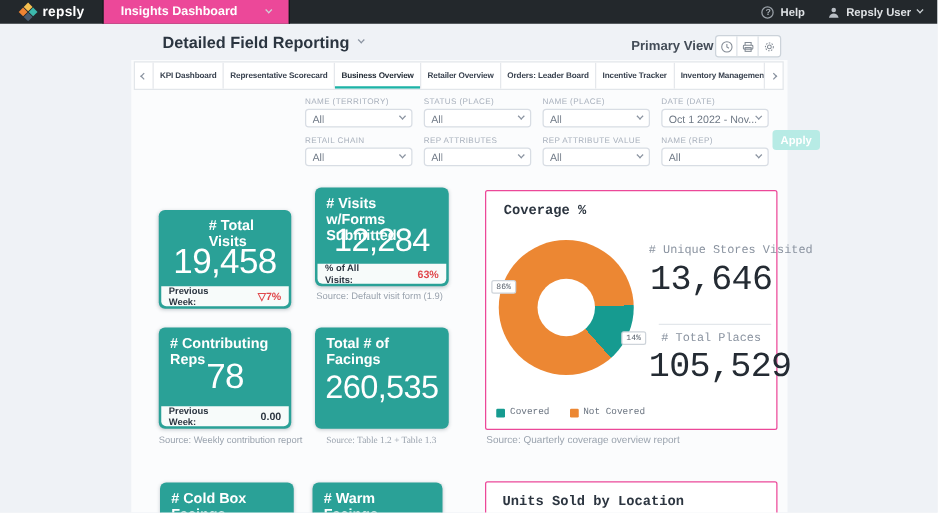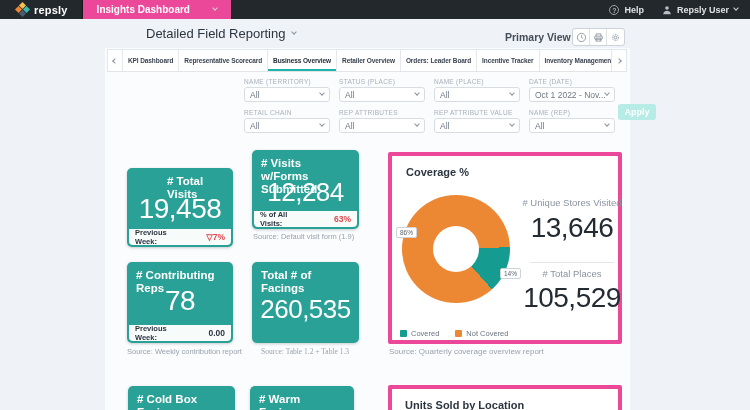--- a/index.html
+++ b/index.html
@@ -26,21 +26,21 @@
 
   
   .chev { display:inline-block; width:4px; height:4px; border-top:1.4px solid #8a93a0; border-right:1.4px solid #8a93a0; }
   .chev-d { transform:rotate(135deg); margin-top:-3px; }
   .chev-r { transform:rotate(45deg); }
   .chev-l { transform:rotate(-135deg); }
   .chev-light { border-color:#cfd4d8; }
 
   
   .page-title-wrap { position:absolute; left:130px; top:26px; display:flex; align-items:center; gap:7px; }
-  .page-title { font-size:13px; font-weight:normal; color:#2b3540;margin-left:16px; }
+  .page-title { font-size:13px; font-weight:bold; color:#2b3540; }
   .view-wrap { position:absolute; left:505px; top:31px; display:flex; align-items:center; gap:6px; }
   .view-label { font-size:10.5px; color:#434c57; font-weight:bold; }
   .icon-group { position:absolute; left:572px; top:28px; display:flex; border:1px solid #ccd3da; border-radius:3px; background:#fff; }
   .icon-btn { width:17px; height:16px; display:flex; align-items:center; justify-content:center; border-right:1px solid #dde2e7; }
   .icon-btn:last-child { border-right:none; }
   .icon-btn svg { stroke:#828a94; fill:none; stroke-width:1.2; }
 
   
   .sheet { position:absolute; left:105px; top:48px; width:525px; height:362px; background:#fbfcfd; }
 
@@ -81,21 +81,21 @@
   .cf-label { font-size:7.5px; font-weight:bold; color:#2b3540; }
   .cf-value { font-size:8.5px; font-weight:bold; color:#2b3540; }
   .cf-value.red { color:var(--c-red,#e0484c); }
   .source-note { position:absolute; font-size:7.5px; color:#9aa3ae; }
   .src2 { left:253px; top:232px; }
   .src3 { left:127px; top:347px; }
   .src4 { left:261px; top:347px;font-family:Liberation Serif, serif; }
   .src-cov { left:389px; top:347px; font-size:8px; }
 
   
-  .panel { position:absolute; background:#fff; border:4px solid #ec4899; border-radius:2px; }
+  .panel { position:absolute; background:#fff; border:1px solid #ec4899; border-radius:2px;font-family:Liberation Mono, monospace; }
   .panel.coverage { left:388px; top:152px; width:234px; height:192px; }
   .panel-title { position:absolute; left:14px; top:10px; font-size:11px; font-weight:bold; color:#2c3540; }
   .donut { position:absolute; left:10px; top:39px; width:108px; height:108px; border-radius:50%; }
   .donut-hole { position:absolute; left:31px; top:31px; width:46px; height:46px; border-radius:50%; background:#fff; }
   .slice-tag { position:absolute; background:#fff; border:1px solid #ced4da; border-radius:2px; font-size:6.5px; color:#5a636e; padding:1px 3px; }
   .tag86 { left:4px; top:71px; }
   .tag14 { left:108px; top:112px; }
   .stat { position:absolute; left:130px; width:100px; text-align:center; }
   .stat-label { font-size:9.5px; color:#8a93a0; white-space:nowrap; }
   .stat-value { font-size:28px; color:#242b33; letter-spacing:-.5px; }

